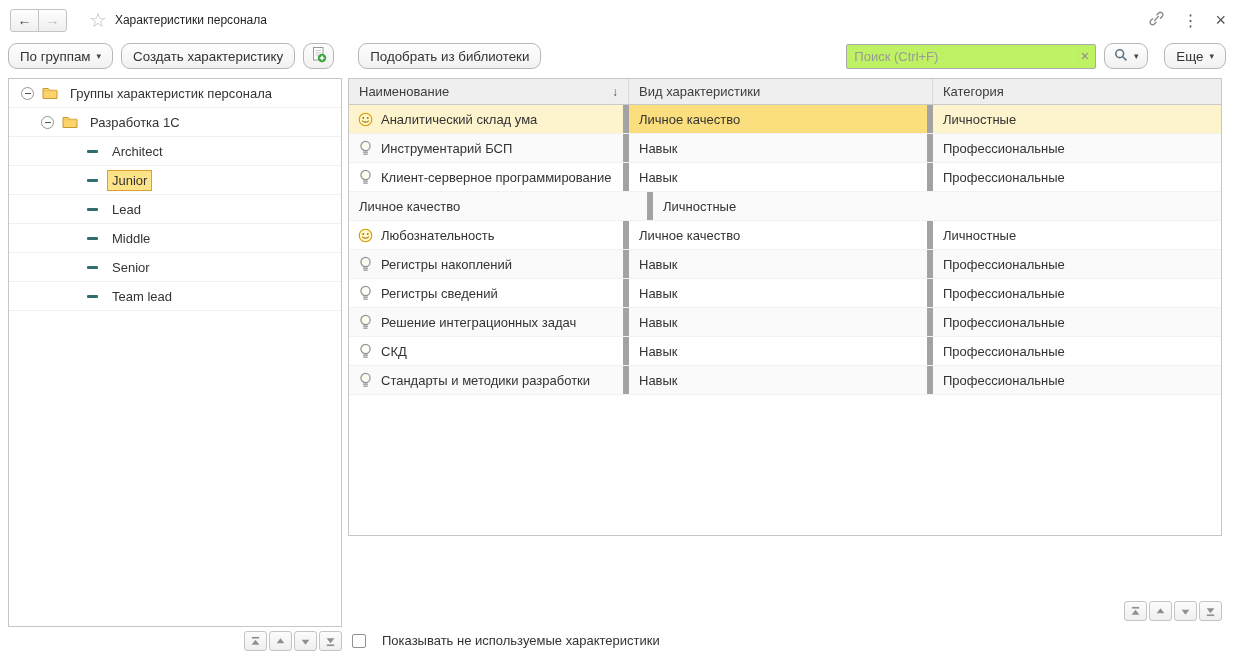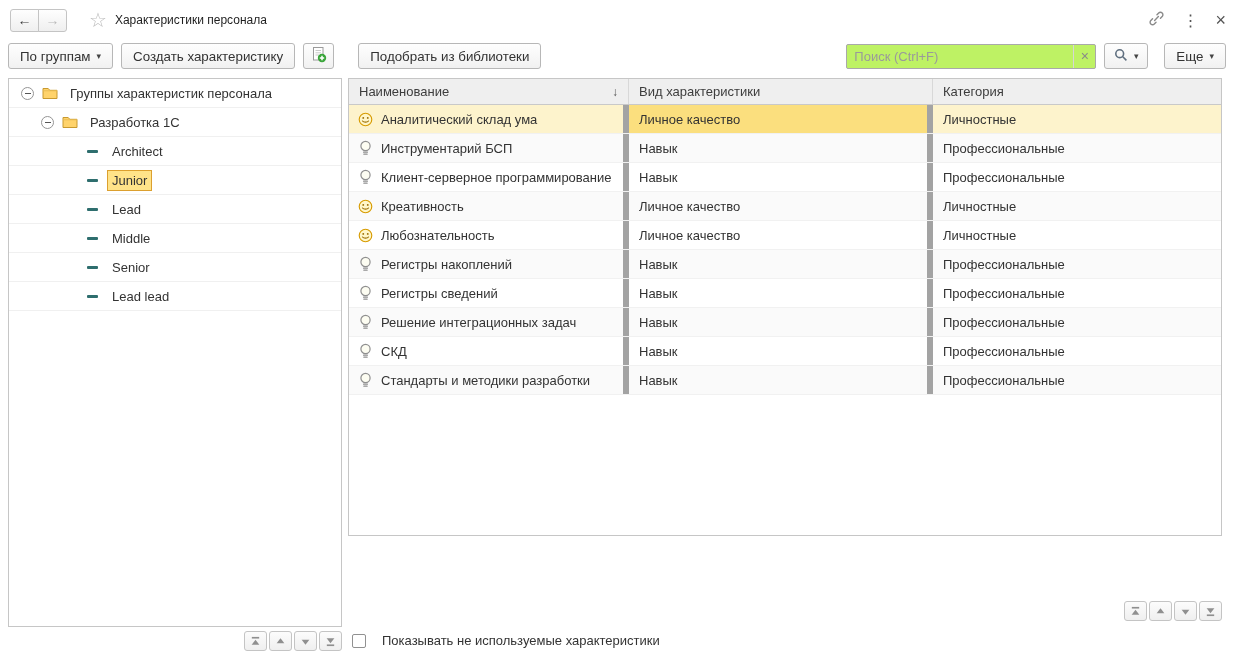--- a/index.html
+++ b/index.html
@@ -20,21 +20,21 @@
   .page-title{font-size:12px;color:#1f1f1f;}
   .top-right{display:flex;align-items:center;gap:17px;margin-left:auto;}
   .kebab-icon{font-size:16px;color:#555;}
   .kebab-icon::after{content:"⋮";}
   .close-icon{font-size:18px;color:#555;line-height:1;}
   .close-icon::after{content:"×";}
 
   
   .toolbar{display:flex;align-items:center;padding:3px 14px 9px 8px;gap:8px;}
   .btn{display:inline-flex;align-items:center;gap:6px;height:26px;padding:0 11px;border:1px solid #b7b7b7;
-    border-radius:3px;background:linear-gradient(#fefefe,#f1f1f1);color:#333;cursor:default;white-space:nowrap;}
+    border-radius:9px;background:linear-gradient(#fefefe,#f1f1f1);color:#333;cursor:default;white-space:nowrap;}
   .btn .caret{font-size:9px;color:#444;}
   .caret::after{content:"▾";}
   .iconbtn{width:31px;justify-content:center;padding:0;}
   .gap-left{margin-left:16px;}
   .toolbar-right{margin-left:auto;display:flex;align-items:center;gap:8px;}
   .searchbox{display:flex;align-items:stretch;width:250px;height:25px;border:1px solid #a9a9a9;
     border-radius:2px;background:#bef264;}
   .searchbox input{flex:1;border:none;outline:none;padding:0 7px;font:inherit;color:#333;min-width:0;background:transparent;}
   .searchbox input::placeholder{color:#9a9a9a;}
   .clear-seg{width:22px;border-left:1px solid #d6d6d6;display:flex;align-items:center;justify-content:center;color:#8a8a8a;}
@@ -194,21 +194,21 @@
         <span class="tlabel">Middle</span>
       </div>
 
       <div class="tree-row leaf">
         <span class="dash"></span>
         <span class="tlabel">Senior</span>
       </div>
 
       <div class="tree-row leaf alt">
         <span class="dash"></span>
-        <span class="tlabel">Lead lead</span>
+        <span class="tlabel">Team lead</span>
       </div>
     </div>
 </div>
 <div class="splitter"></div>
 
 <div class="list-panel">
   <div class="thead">
     <div class="th c1">
       <span>Наименование</span>
       <span class="sort">↓</span>
@@ -260,45 +260,34 @@
               <path d="M4.6 12.2h3.8M4.9 14.2h3.2" stroke="#8f8f8f" stroke-width="1.3" stroke-linecap="round" fill="none"></path>
             </svg>
           </span>
           <span>Клиент-серверное программирование</span>
         </div>
         <div class="td td-kind">Навык</div>
         <div class="td td-cat">Профессиональные</div>
       </div>
 
       <div class="trow alt">
+        <div class="td td-kind">Личное качество</div>
+        <div class="td td-cat">Личностные</div>
+      </div>
+
+      <div class="trow">
         <div class="td td-name">
           <span class="ricon">
             <svg width="15" height="15" viewBox="0 0 16 16">
               <circle cx="8" cy="8" r="6.7" fill="#fff6c9" stroke="#d79b00" stroke-width="1.2"></circle>
               <circle cx="5.6" cy="6.3" r="1" fill="#9a6b00"></circle>
               <circle cx="10.4" cy="6.3" r="1" fill="#9a6b00"></circle>
               <path d="M4.8 9.6c1.2 1.6 5.2 1.6 6.4 0" fill="none" stroke="#9a6b00" stroke-width="1.2" stroke-linecap="round"></path>
             </svg>
           </span>
-          <span>Креативность</span>
-        </div>
-        <div class="td td-kind">Личное качество</div>
-        <div class="td td-cat">Личностные</div>
-      </div>
-
-      <div class="trow">
-        <div class="td td-name">
-          <span class="ricon">
-            <svg width="15" height="15" viewBox="0 0 16 16">
-              <circle cx="8" cy="8" r="6.7" fill="#fff6c9" stroke="#d79b00" stroke-width="1.2"></circle>
-              <circle cx="5.6" cy="6.3" r="1" fill="#9a6b00"></circle>
-              <circle cx="10.4" cy="6.3" r="1" fill="#9a6b00"></circle>
-              <path d="M4.8 9.6c1.2 1.6 5.2 1.6 6.4 0" fill="none" stroke="#9a6b00" stroke-width="1.2" stroke-linecap="round"></path>
-            </svg>
-          </span>
           <span>Любознательность</span>
         </div>
         <div class="td td-kind">Личное качество</div>
         <div class="td td-cat">Личностные</div>
       </div>
 
       <div class="trow alt">
         <div class="td td-name">
           <span class="ricon">
             <svg width="13" height="16" viewBox="0 0 13 16">

